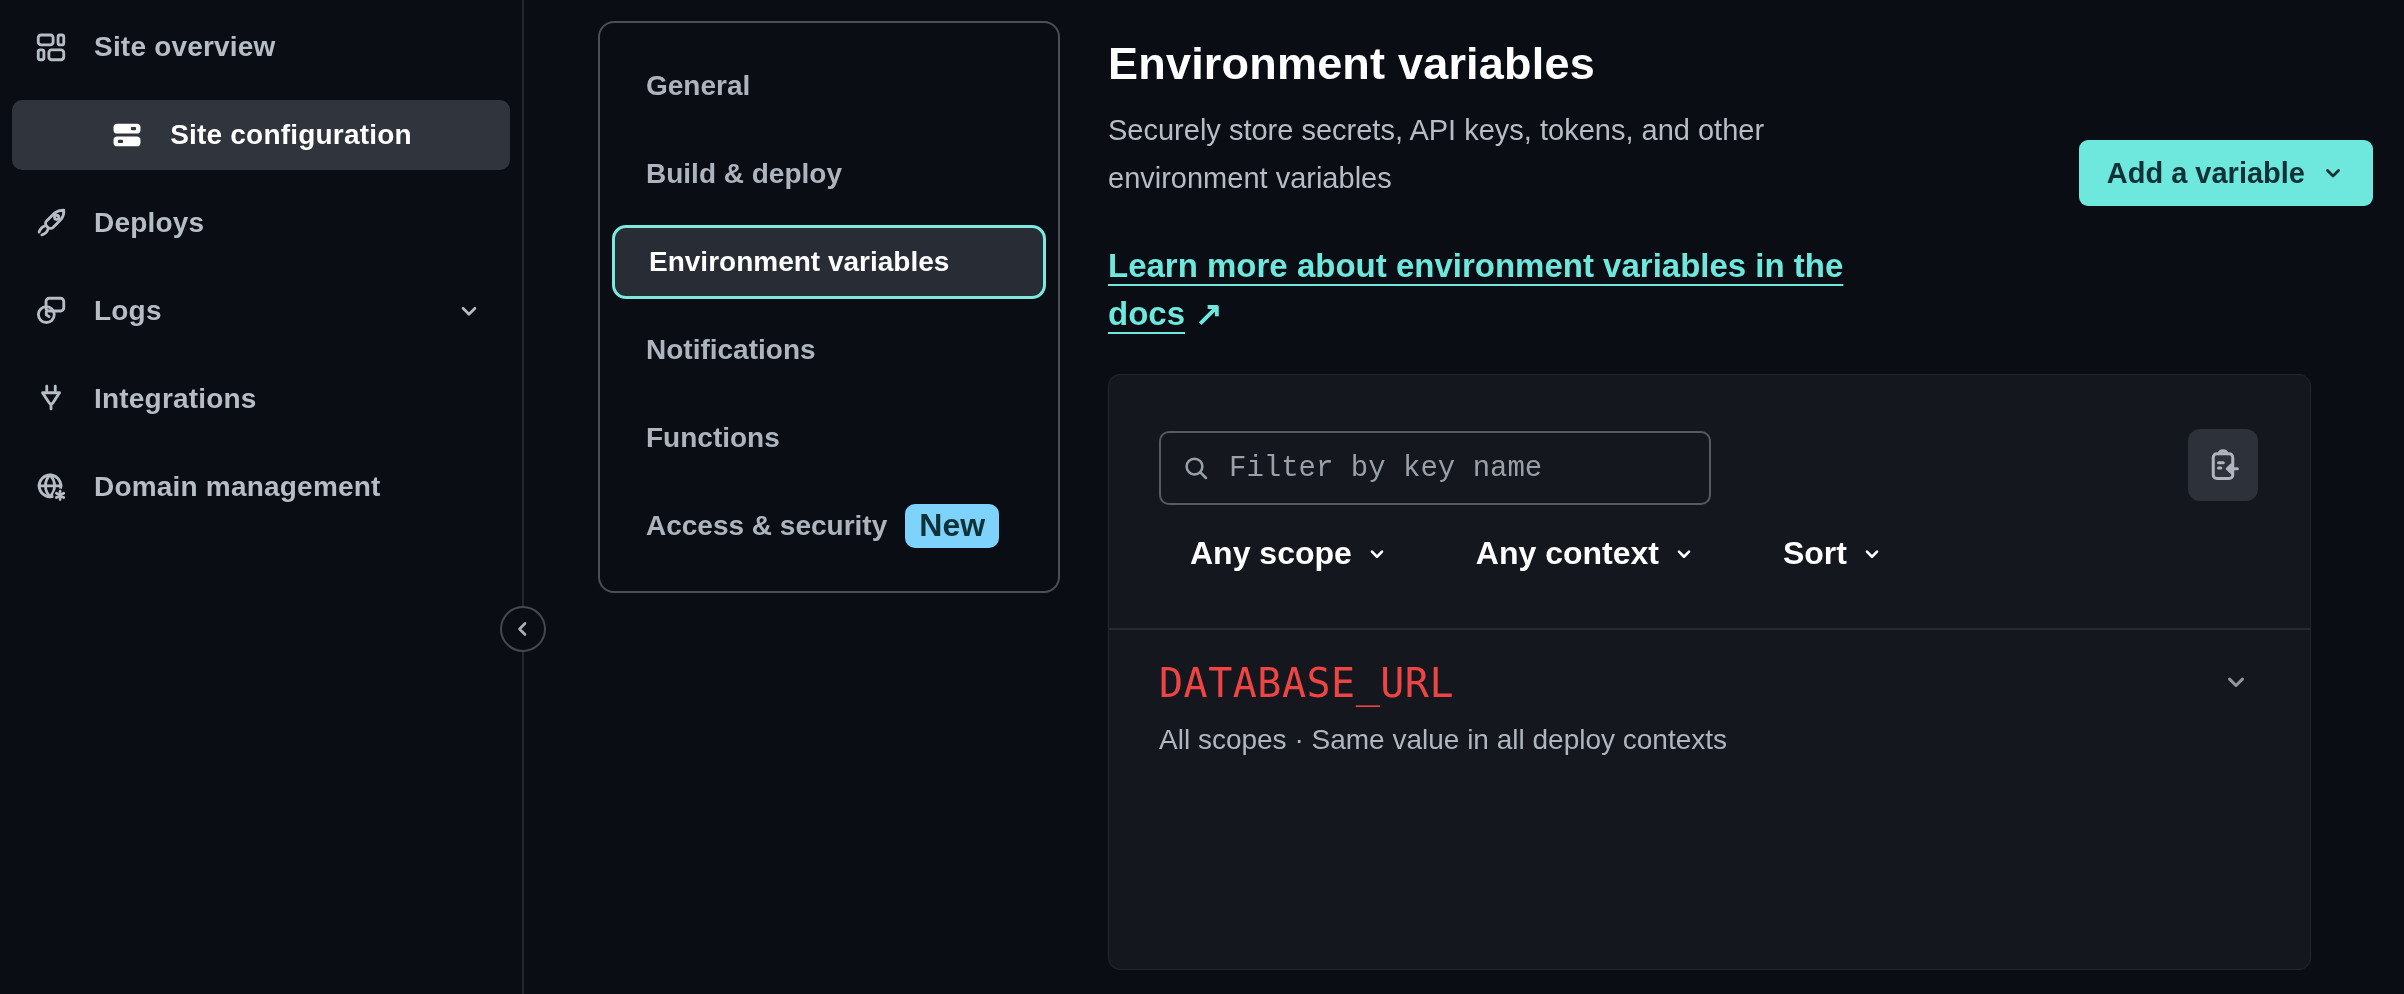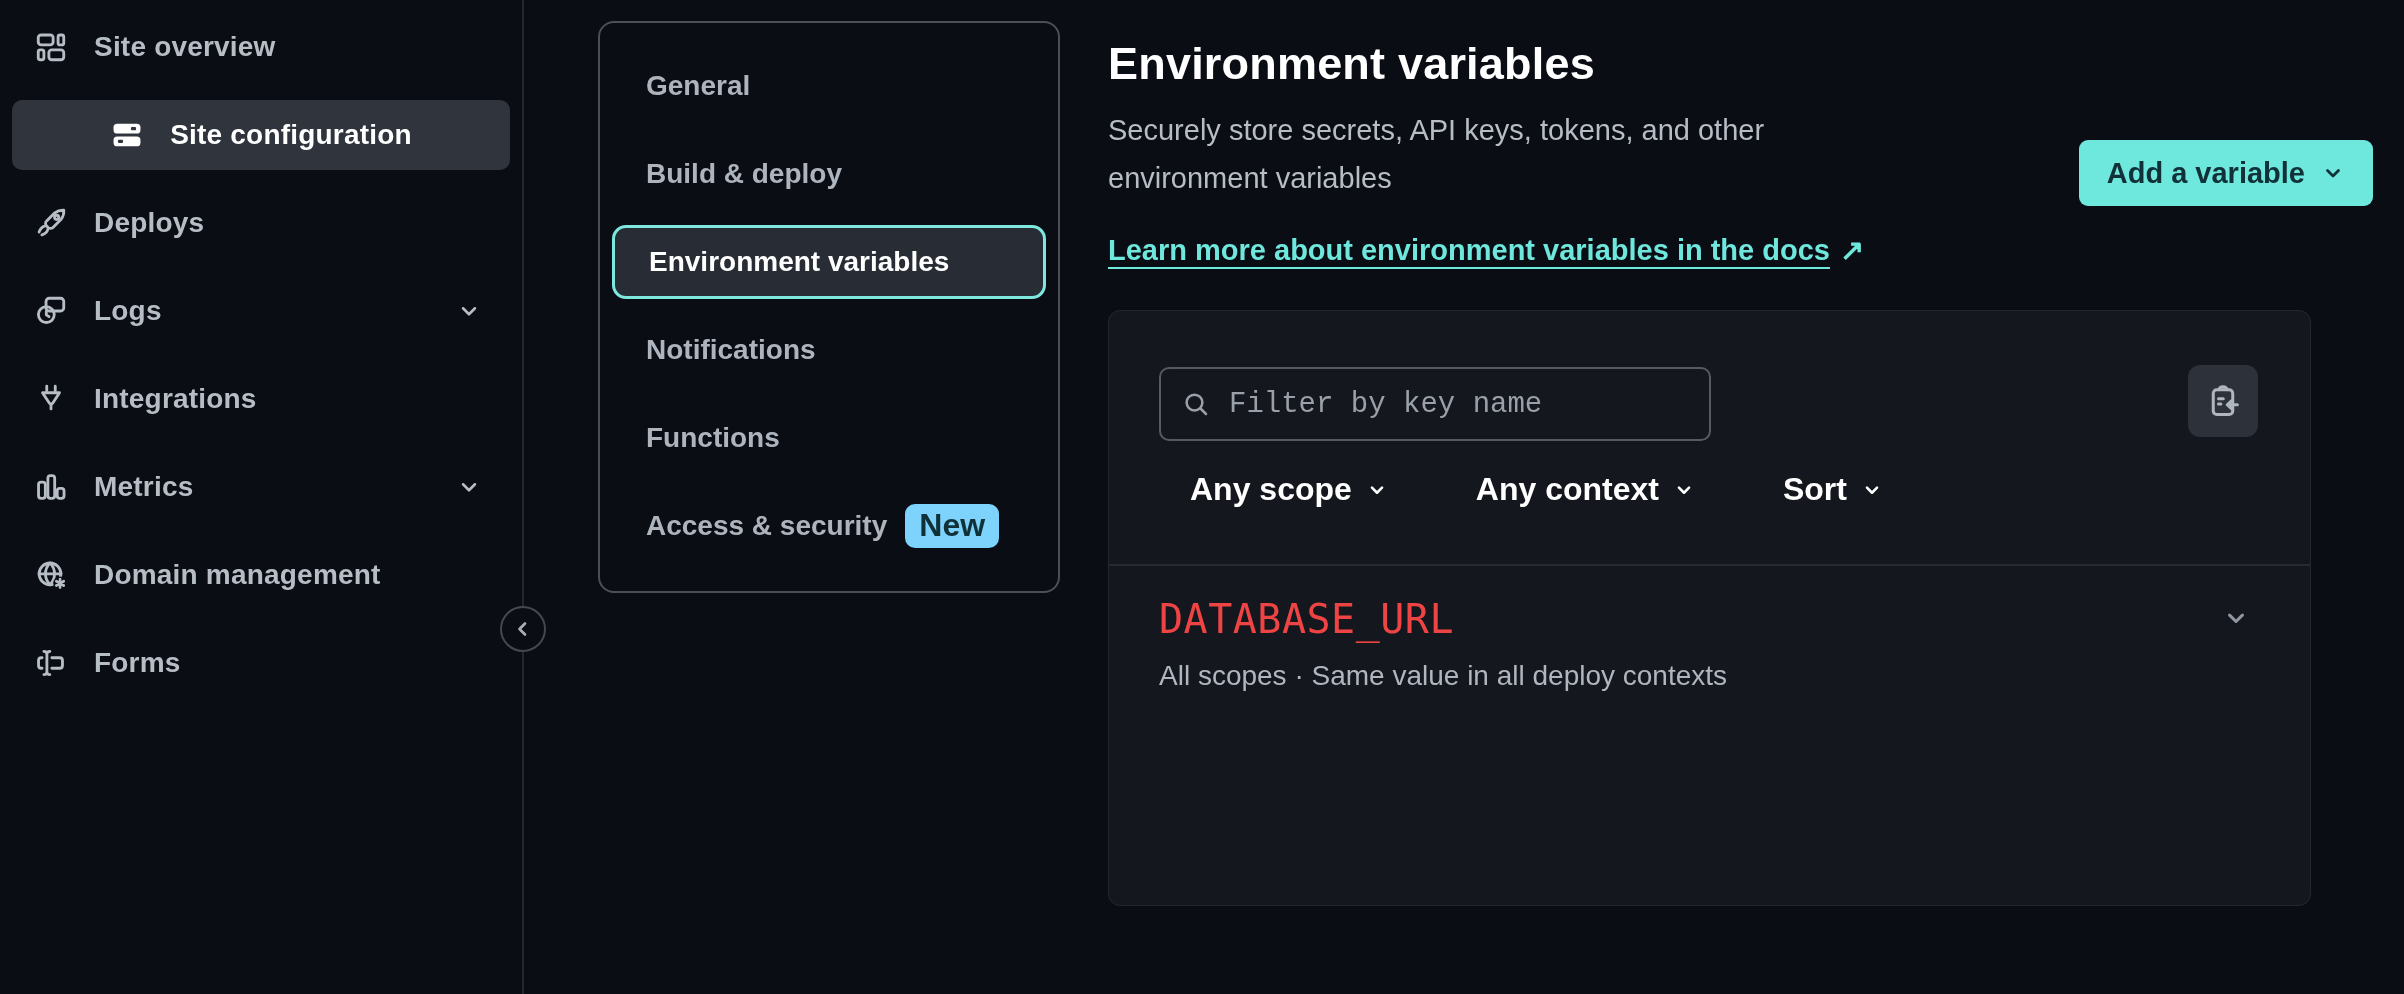--- a/index.html
+++ b/index.html
@@ -23,21 +23,21 @@
   .cfg-item{display:flex;align-items:center;height:74px;margin-bottom:14px;padding:0 34px;border-radius:14px;font-size:28px;font-weight:600;color:#aeb4bd;cursor:pointer;box-sizing:border-box;}
   .cfg-item:last-child{margin-bottom:0;}
   .cfg-item.selected{border:3px solid #7fe8de;background:#272c35;color:#ffffff;font-weight:700;}
   .new-badge{margin-left:18px;background:#7dd3fc;color:#103138;font-size:32px;font-weight:700;padding:5px 14px 7px;border-radius:10px;line-height:1;}
 
   
   .main{flex:1;box-sizing:border-box;padding:38px 31px 0 48px;position:relative;}
   .main-header{display:flex;justify-content:space-between;align-items:flex-start;}
   .page-title{margin:0;font-size:45px;font-weight:700;letter-spacing:.2px;color:#ffffff;}
   .page-sub{margin-top:16px;font-size:29px;line-height:48px;color:#b7bdc5;max-width:740px;}
-  .docs-link{display:inline-block;margin-top:24px;font-size:29px;line-height:48px;font-weight:700;color:#6ee7dd;text-decoration:underline;text-underline-offset:7px;text-decoration-thickness:2px;max-width:760px;cursor:pointer;}
+  .docs-link{display:inline-block;margin-top:40px;font-size:33px;line-height:48px;font-weight:700;color:#6ee7dd;text-decoration:underline;text-underline-offset:7px;text-decoration-thickness:2px;max-width:760px;cursor:pointer;}
   .docs-arrow{display:inline-block;margin-left:10px;color:#6ee7dd;}
   .add-btn{margin-top:102px;height:66px;flex:none;padding:0 28px;background:#6ee7dd;color:#103138;font-family:"Liberation Sans",sans-serif;font-size:29px;font-weight:700;border:none;border-radius:9px;display:flex;align-items:center;gap:16px;cursor:pointer;}
 
   
   .panel{margin-top:36px;width:1203px;height:596px;box-sizing:border-box;background:#14171e;border:1px solid #24272f;border-radius:12px;position:relative;}
   .toolbar{padding:56px 50px 0;}
   .search{width:552px;height:74px;box-sizing:border-box;border:2px solid #555a63;border-radius:10px;display:flex;align-items:center;padding:0 20px;gap:16px;background:transparent;}
   .search .sicon{color:#9aa0a9;display:flex;flex:none;}
   .search input{background:transparent;border:none;outline:none;width:100%;color:#ec4899;font-size:29px;font-family:Liberation Mono, monospace;}
   .search input::placeholder{color:#99a0a9;}
@@ -115,59 +115,34 @@
       <span class="icn">
         <svg width="34" height="34" viewBox="0 0 24 24" fill="none" stroke="currentColor" stroke-width="2" stroke-linecap="round" stroke-linejoin="round">
           <path d="M9 3v3.2M15 3v3.2"></path>
           <path d="M6 7.6h12l-4.7 7.2c-.6.9-1.9.9-2.5 0L6 7.6z"></path>
           <path d="M12 15.6v3.4"></path>
         </svg>
       </span>
       <span class="lbl">Integrations</span>
     </div>
 
-    <div class="side-item">
-      <span class="icn">
-        <svg width="34" height="34" viewBox="0 0 24 24" fill="none" stroke="currentColor" stroke-width="2" stroke-linecap="round" stroke-linejoin="round">
-          <rect x="3.2" y="8.5" width="4.8" height="11.5" rx="1.8"></rect>
-          <rect x="9.8" y="4" width="4.8" height="16" rx="1.8"></rect>
-          <rect x="16.4" y="13" width="4.8" height="7" rx="1.8"></rect>
-        </svg>
-      </span>
-      <span class="lbl">Metrics</span>
-      <span class="side-chev">
-        <svg width="26" height="26" viewBox="0 0 24 24" fill="none" stroke="currentColor" stroke-width="2.4" stroke-linecap="round" stroke-linejoin="round">
-            <path d="M6.5 9.5l5.5 5.5 5.5-5.5"></path>
-          </svg>
-      </span>
-    </div>
 
     <div class="side-item">
       <span class="icn">
         <svg width="34" height="34" viewBox="0 0 24 24" fill="none" stroke="currentColor" stroke-width="2" stroke-linecap="round" stroke-linejoin="round">
           <circle cx="11.3" cy="11.2" r="7.7"></circle>
           <path d="M3.6 11.2h15.4"></path>
           <path d="M11.3 3.5c-2.1 2.1-3.2 4.8-3.2 7.7 0 2.9 1.1 5.6 3.2 7.7 2.1-2.1 3.2-4.8 3.2-7.7 0-2.9-1.1-5.6-3.2-7.7z"></path>
           <circle cx="18.4" cy="17.9" r="4.8" fill="#0a0d14" stroke="none"></circle>
           <path d="M18.4 14.9v6M15.8 16.4l5.2 3M21 16.4l-5.2 3" stroke-width="1.9"></path>
         </svg>
       </span>
       <span class="lbl">Domain management</span>
     </div>
 
-    <div class="side-item">
-      <span class="icn">
-        <svg width="34" height="34" viewBox="0 0 24 24" fill="none" stroke="currentColor" stroke-width="2" stroke-linecap="round" stroke-linejoin="round">
-          <path d="M7 3.8c1.3 0 2.1.7 2.1 2.1v12.2c0 1.4-.8 2.1-2.1 2.1M11.2 3.8c-1.3 0-2.1.7-2.1 2.1v12.2c0 1.4.8 2.1 2.1 2.1"></path>
-          <path d="M12.6 8.3h5.5c1.2 0 2 .8 2 2v3.4c0 1.2-.8 2-2 2h-5.5"></path>
-          <path d="M5.7 8.3h-.5c-1.2 0-2 .8-2 2v3.4c0 1.2.8 2 2 2h.5"></path>
-        </svg>
-      </span>
-      <span class="lbl">Forms</span>
-    </div>
 
     <button class="collapse-btn">
       <span>
         <svg width="24" height="24" viewBox="0 0 24 24" fill="none" stroke="currentColor" stroke-width="2.6" stroke-linecap="round" stroke-linejoin="round">
             <path d="M14 6.5L8.5 12l5.5 5.5"></path>
           </svg>
       </span>
     </button>
   </nav>
 

